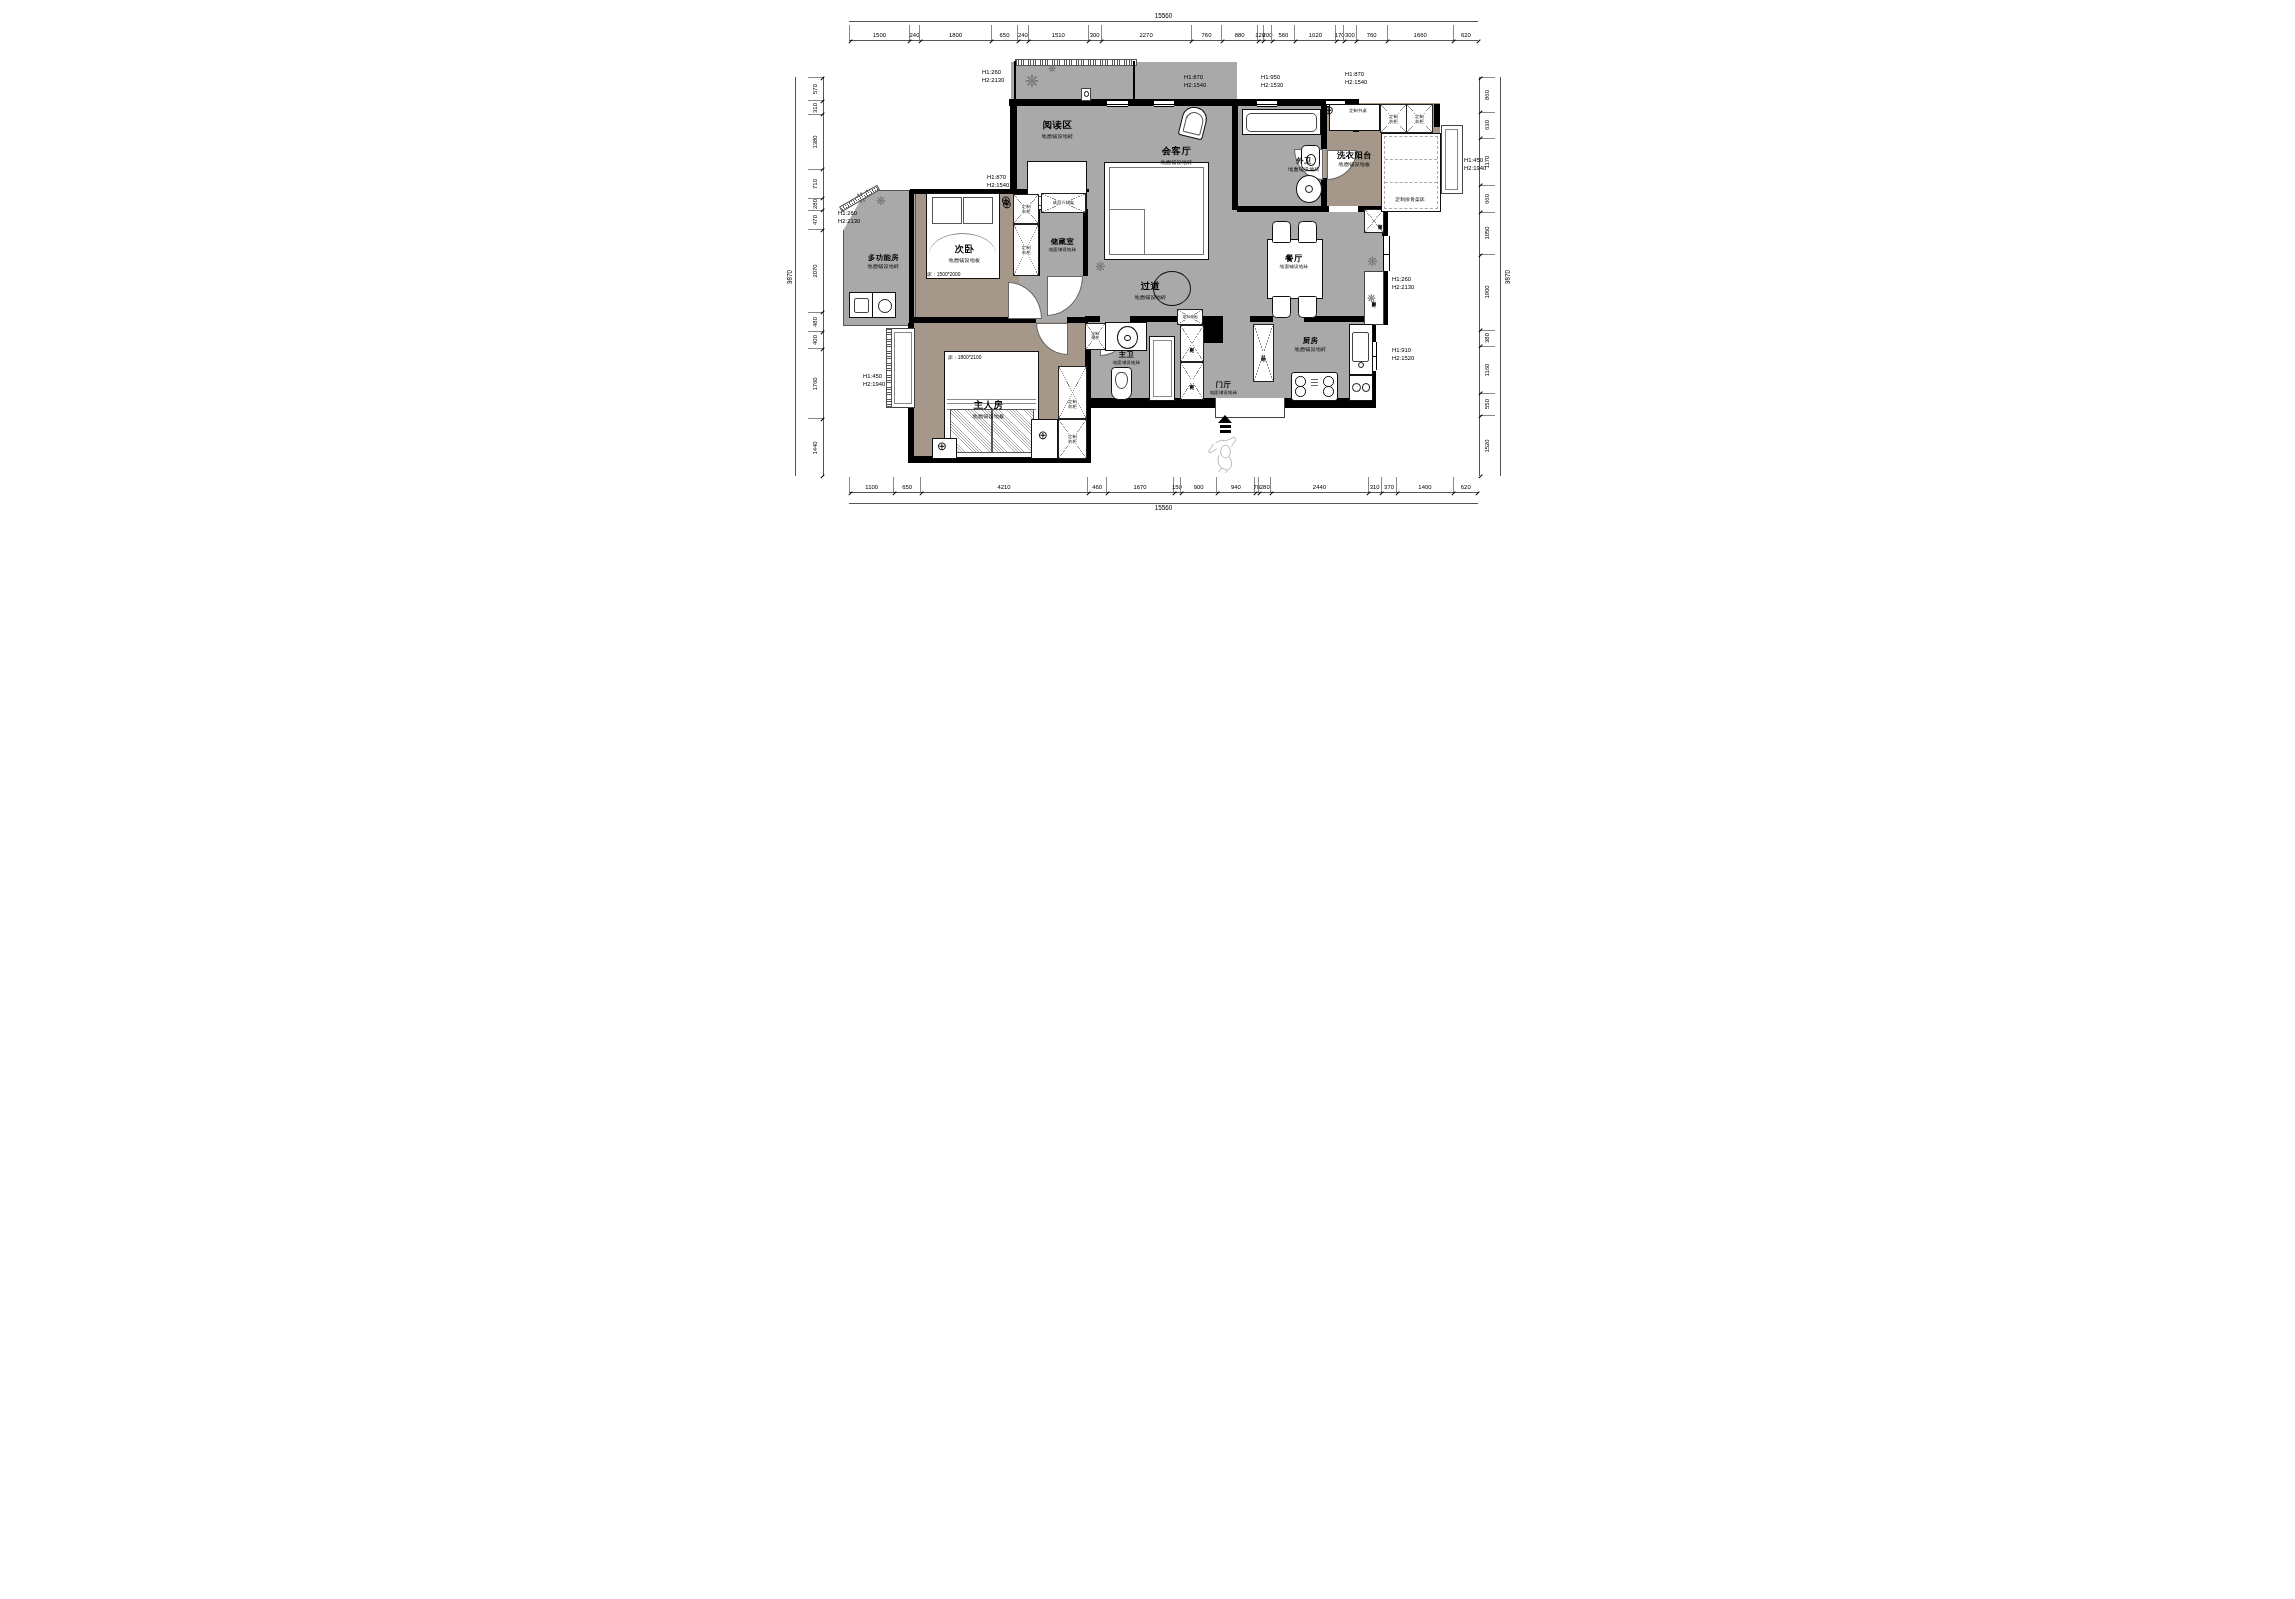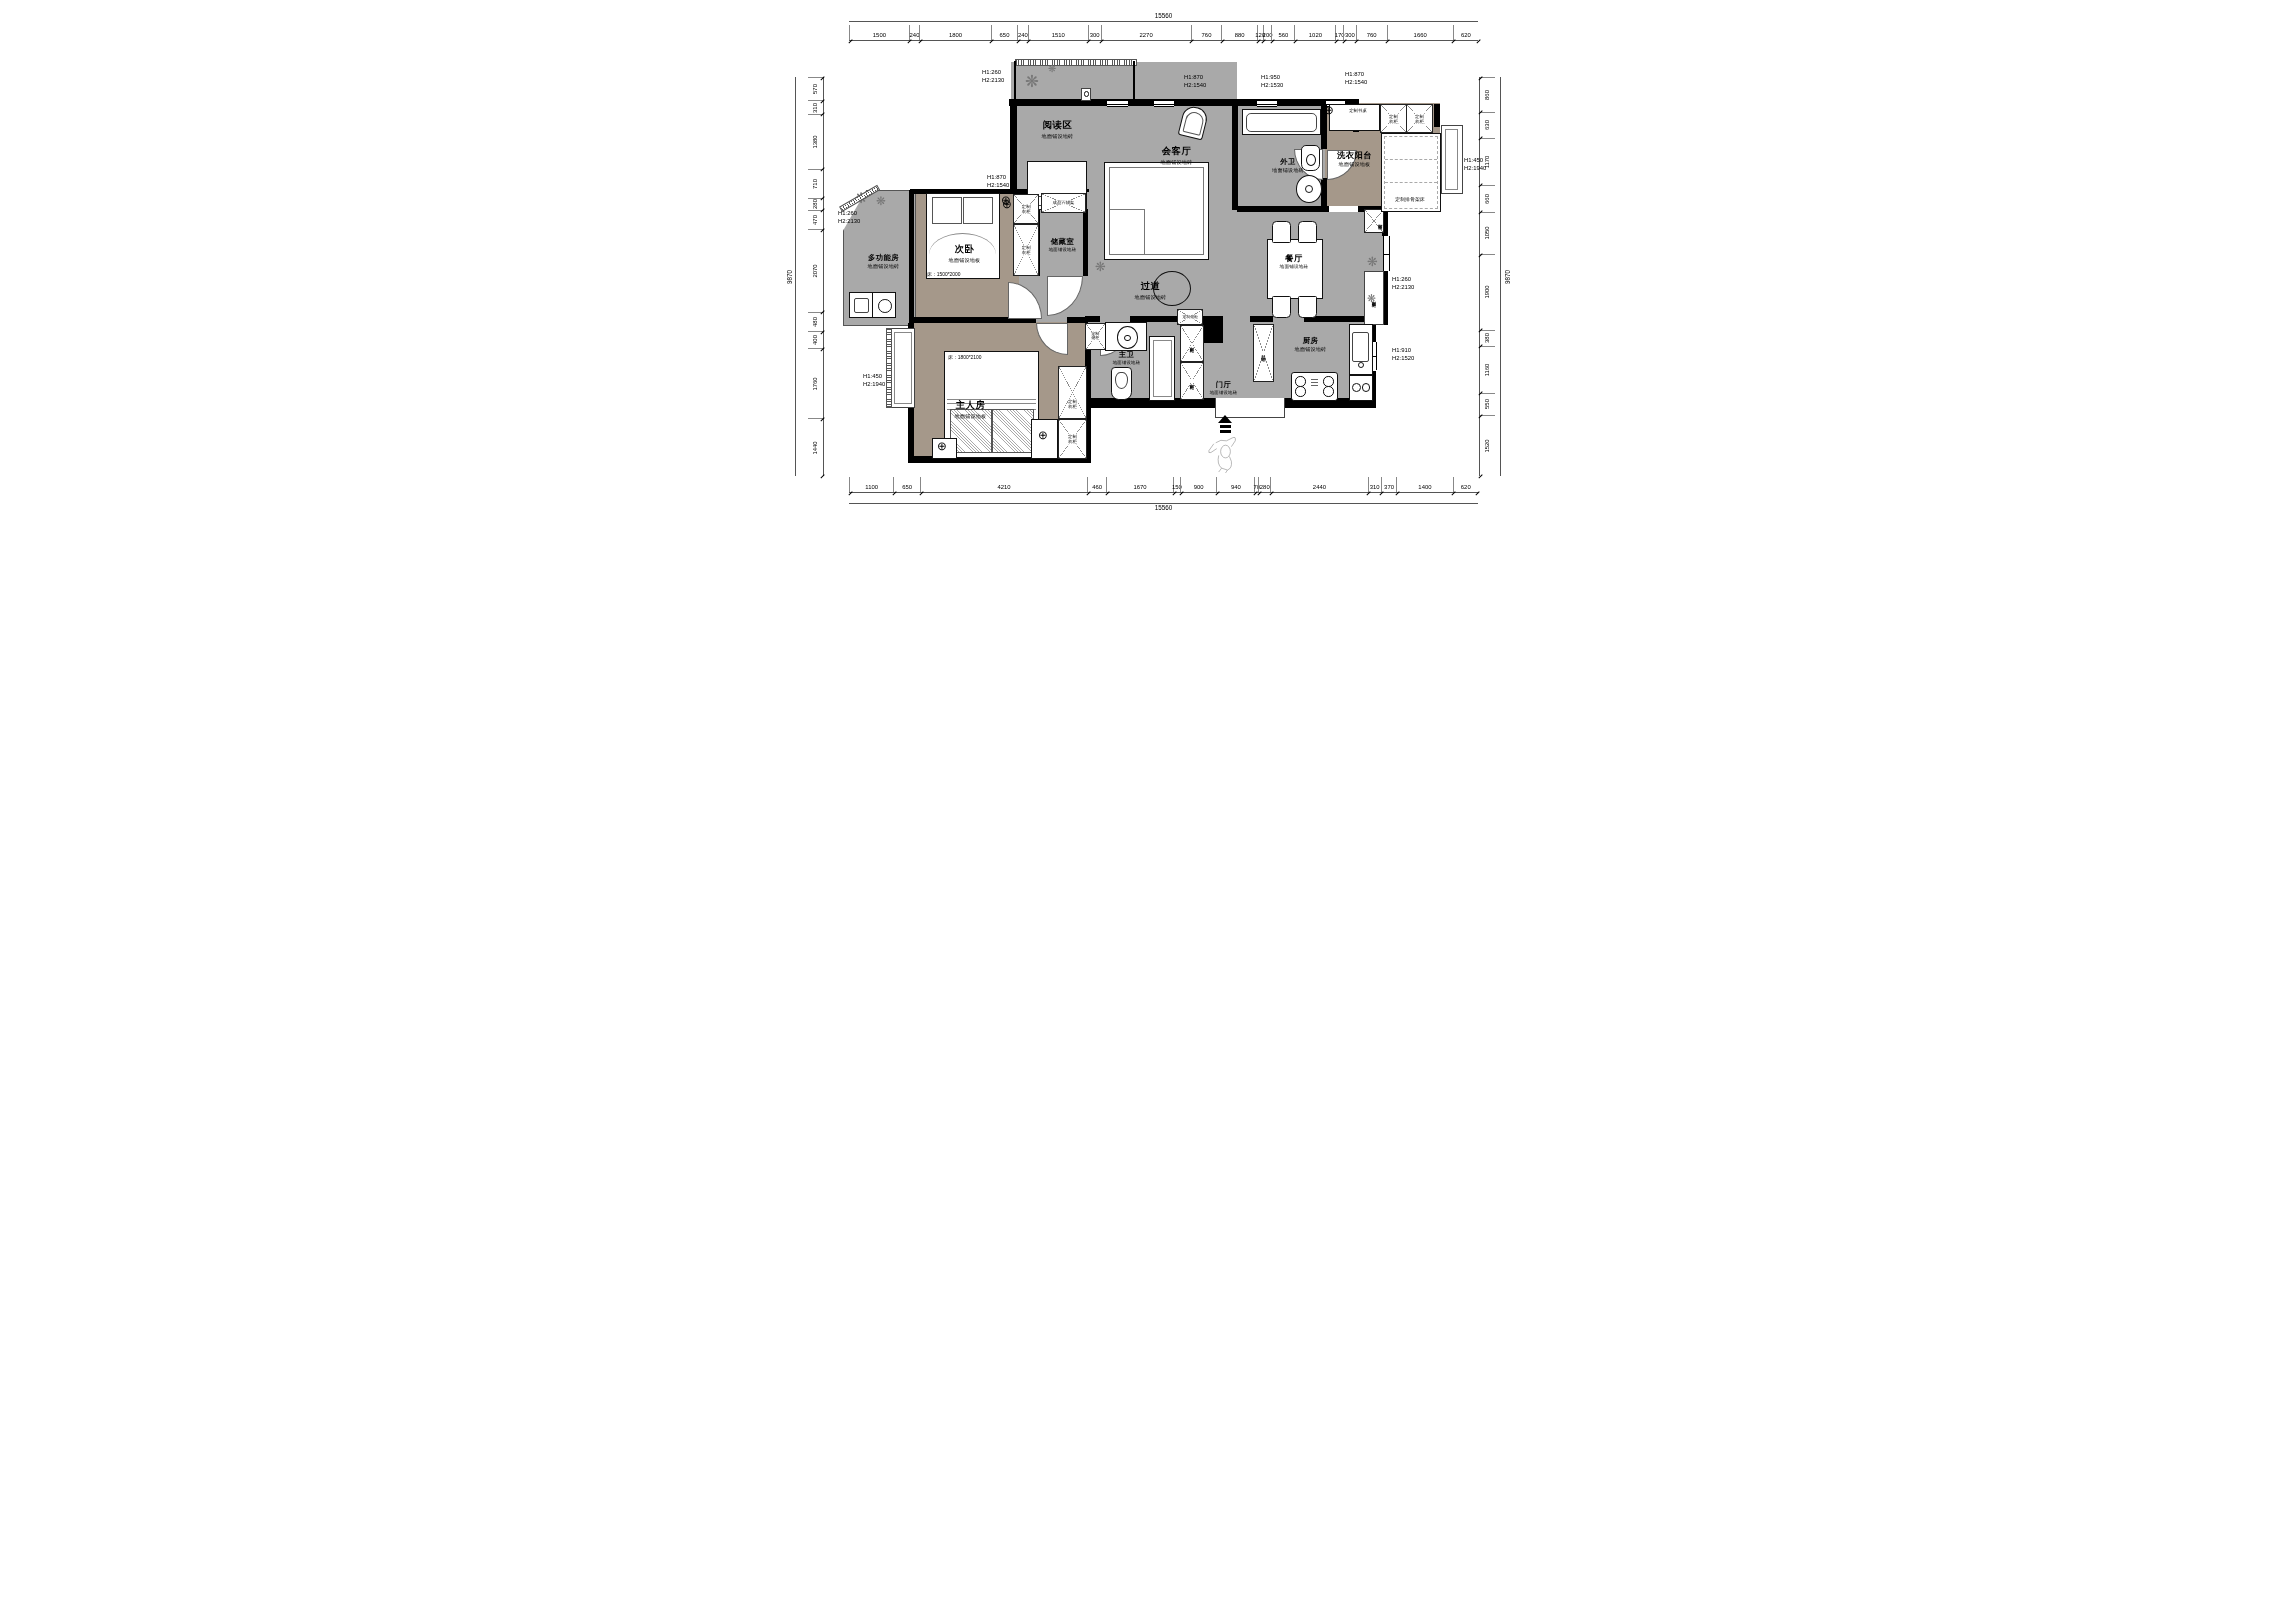--- a/index.html
+++ b/index.html
@@ -487,21 +487,21 @@
   </svg>
 
   <div class="room abs" style="left:263px;top:120px;width:59px;">
     <div class="nm">阅读区</div>
     <div class="fl2">地面铺设地砖</div>
   </div>
   <div class="room abs" style="left:380px;top:146px;width:63px;">
     <div class="nm">会客厅</div>
     <div class="fl2">地面铺设地砖</div>
   </div>
-  <div class="room sm abs" style="left:496px;top:157px;width:54px;">
+  <div class="room sm abs" style="left:512px;top:157px;width:54px;font-family:Liberation Mono, monospace;">
     <div class="nm">外卫</div>
     <div class="fl2">地面铺设地砖</div>
   </div>
   <div class="room abs" style="left:560px;top:150px;width:59px;">
     <div class="nm" style="font-size:8.3px;">洗衣阳台</div>
     <div class="fl2">地面铺设地板</div>
   </div>
   <div class="room sm abs" style="left:89px;top:253px;width:59px;">
     <div class="nm">多功能房</div>
     <div class="fl2">地面铺设地砖</div>
@@ -527,21 +527,21 @@
     <div class="fl2" style="font-size:4.4px;">地面铺设地砖</div>
   </div>
   <div class="room sm abs" style="left:434px;top:380px;width:49px;">
     <div class="nm">门厅</div>
     <div class="fl2" style="font-size:4.4px;">地面铺设地砖</div>
   </div>
   <div class="room sm abs" style="left:516px;top:336px;width:59px;">
     <div class="nm">厨房</div>
     <div class="fl2">地面铺设地砖</div>
   </div>
-  <div class="room abs" style="left:176px;top:400px;width:59px;">
+  <div class="room abs" style="left:194px;top:400px;width:59px;">
     <div class="nm">主人房</div>
     <div class="fl2">地面铺设地板</div>
   </div>
 
   <div class="anno abs" style="left:217px;top:69px;">
       <div>H1:260</div>
       <div>H2:2130</div>
     </div>
   <div class="anno abs" style="left:419px;top:74px;">
       <div>H1:870</div>

